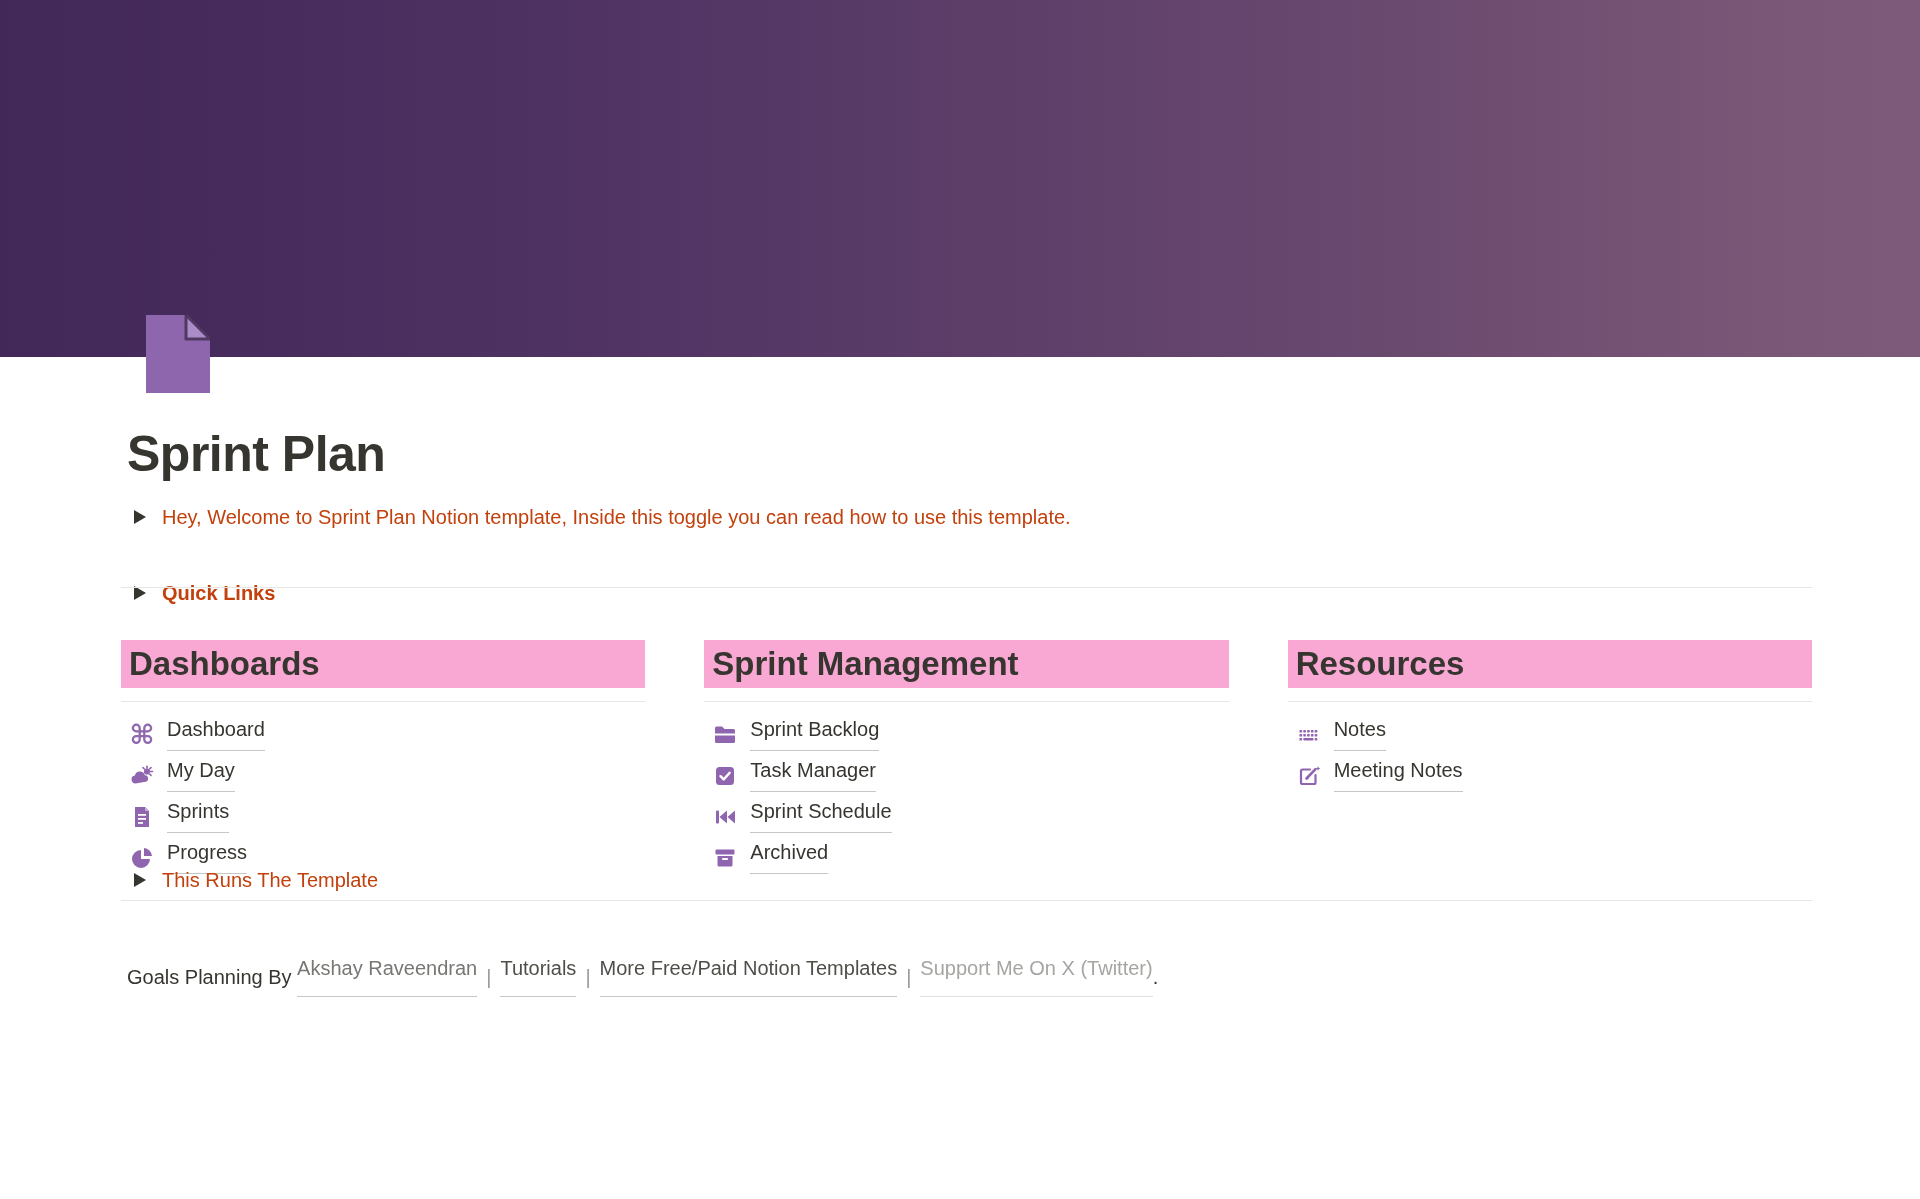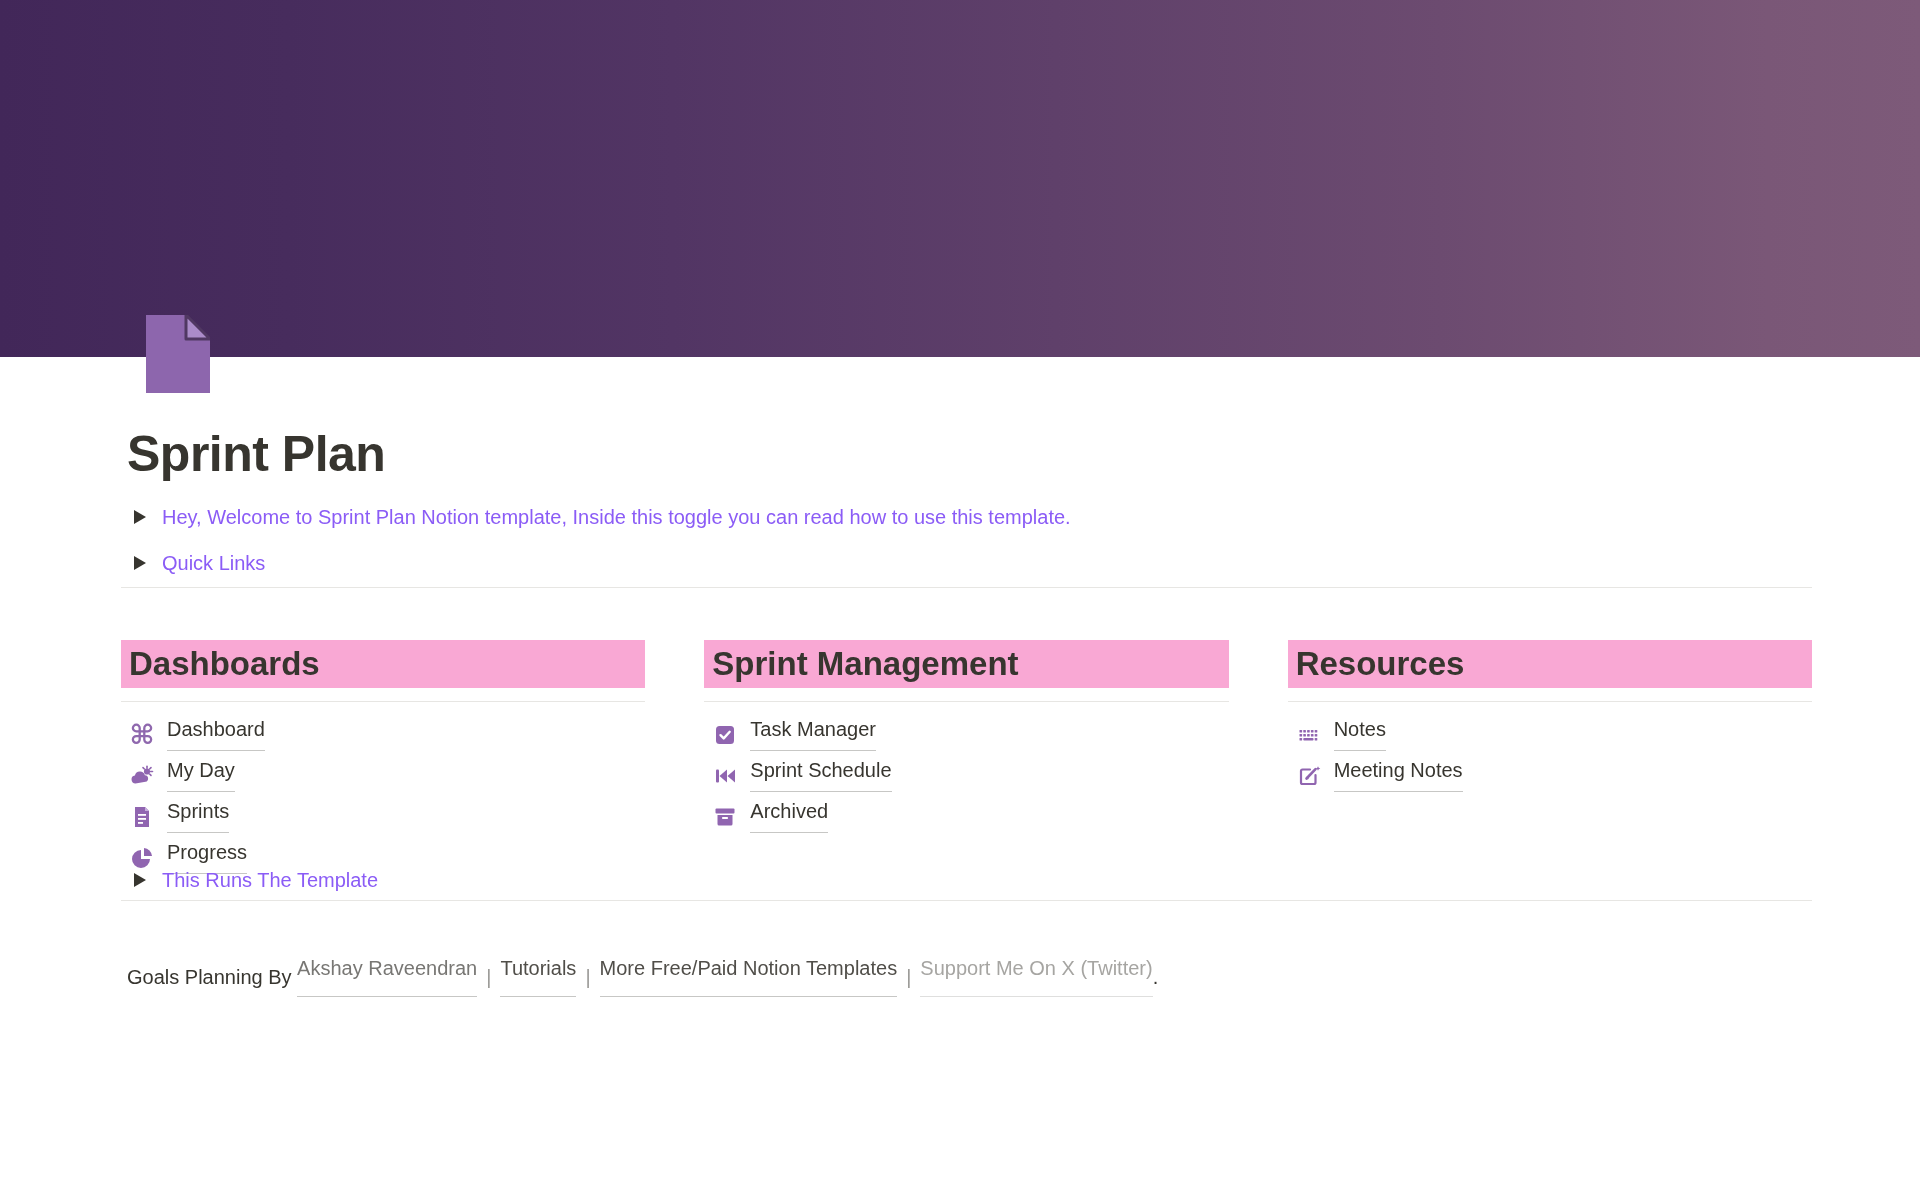--- a/index.html
+++ b/index.html
@@ -12,27 +12,27 @@
 
   
   .page-icon { position:absolute; left:146px; top:315px; width:64px; height:78px; }
 
   
   .page-title { position:absolute; left:127px; top:424px; font-size:50px; line-height:60px;
     font-weight:700; letter-spacing:-0.5px; color:#37352f; }
 
   
   .toggle { position:absolute; left:127px; height:36px; display:flex; align-items:center;
-    font-size:20px; color:#8b5cf6; cursor:pointer; }
+    font-size:20px; color:#c2410c; cursor:pointer; }
   .toggle .tri-box { width:26px; height:26px; display:flex; align-items:center; justify-content:center; flex:0 0 26px; }
   .tri { width:0; height:0; border-left:12px solid #37352f; border-top:7px solid transparent;
     border-bottom:7px solid transparent; }
   .toggle .t-label { margin-left:9px; }
   #toggle-welcome { top:499px; }
-  #toggle-quicklinks { top:545px; }
+  #toggle-quicklinks { top:575px;font-weight:bold; }
   #toggle-runs { top:862px; }
 
   
   .divider { position:absolute; left:121px; width:1691px; height:1px; background:#e7e6e3; }
   #divider-top { top:587px; }
   #divider-bottom { top:900px; }
 
   
   .columns { position:absolute; left:121px; top:640px; width:1691px;
     display:grid; grid-template-columns:repeat(3,1fr); column-gap:59px; }
@@ -138,20 +138,29 @@
       </div>
     </div>
   </div>
 
   <div class="col">
     <div class="col-header">Sprint Management</div>
     <div class="col-divider"></div>
     <div class="item-list">
       <div class="item">
         <span class="icon">
+          <svg width="24" height="24" viewBox="0 0 24 24" fill="#9065b0">
+            <path d="M2 5 a1.5 1.5 0 0 1 1.5-1.5 h5.5 l2.5 2.5 h9 a1.5 1.5 0 0 1 1.5 1.5 v3 H2 Z"></path>
+            <path d="M2 12.5 h20 v6 a1.5 1.5 0 0 1 -1.5 1.5 h-17 a1.5 1.5 0 0 1 -1.5-1.5 Z"></path>
+          </svg>
+        </span>
+        <span class="label">Sprint Backlog</span>
+      </div>
+      <div class="item">
+        <span class="icon">
           <svg width="24" height="24" viewBox="0 0 24 24">
             <rect x="3" y="3" width="18" height="18" rx="3.5" fill="#9065b0"></rect>
             <path d="M7.5 12.2 l3.2 3.2 l6-6.6" fill="none" stroke="#fff" stroke-width="2.4" stroke-linecap="round" stroke-linejoin="round"></path>
           </svg>
         </span>
         <span class="label">Task Manager</span>
       </div>
       <div class="item">
         <span class="icon">
           <svg width="24" height="24" viewBox="0 0 24 24" fill="#9065b0">

